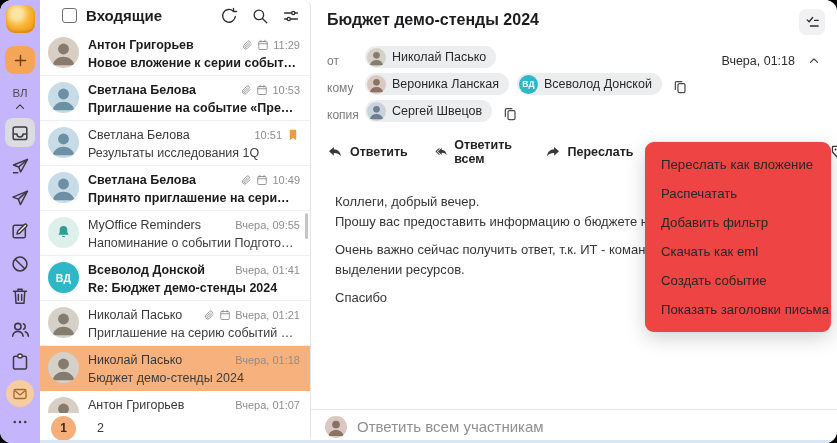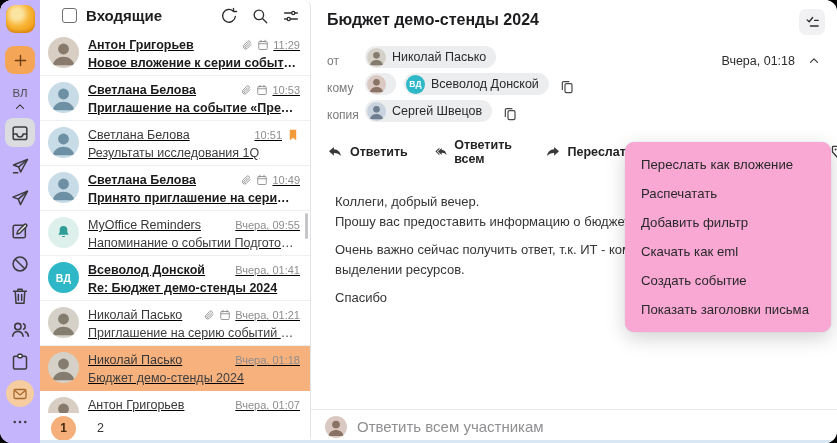--- a/index.html
+++ b/index.html
@@ -25,21 +25,21 @@
   .list-header{height:31px;display:flex;align-items:center;padding:0 10px 0 22px;flex:0 0 31px;}
   .checkbox{width:15px;height:15px;border:1.6px solid #6F6F72;border-radius:3px;box-sizing:border-box;}
   .list-title{font-weight:700;font-size:15px;color:#1D1D1F;flex:1;margin-left:9px;}
   .hicon{color:#2E2E30;margin-left:13px;flex:0 0 auto;}
   .rows{flex:1;overflow:hidden;}
   .row{height:45px;box-sizing:border-box;display:flex;gap:9px;padding:6px 10px 0 8px;border-bottom:1px solid #EFEFF1;}
   .row.selected{background:#F6B17C;border-bottom-color:rgba(0,0,0,0);}
   .avatar{width:31px;height:31px;border-radius:50%;flex:0 0 31px;overflow:hidden;display:flex;align-items:center;justify-content:center;}
   .avatar svg{display:block;}
   .init-text{font-size:10.5px;font-weight:700;letter-spacing:.2px;}
-  .row-main{flex:1;min-width:0;padding-top:1px;text-decoration:underline;}
+  .row-main{flex:1;min-width:0;padding-top:1px;}
   .row-top{display:flex;align-items:center;gap:4px;}
   .row-name{font-size:12.5px;color:#38383A;flex:1;white-space:nowrap;overflow:hidden;}
   .row-meta{display:flex;align-items:center;gap:4px;color:#8D8D90;font-size:11px;flex:0 0 auto;}
   .row-subj{font-size:12.5px;color:#3D3D3F;margin-top:4px;white-space:nowrap;overflow:hidden;text-overflow:ellipsis;}
   .row.unread .row-name,.row.unread .row-subj{font-weight:700;color:#1B1B1D;}
   .flag{color:#F29A37;}
   .pagination{flex:0 0 30px;height:30px;display:flex;align-items:center;gap:21px;padding-left:11px;background:#fff;z-index:2;}
   .page-current{width:25px;height:25px;border-radius:50%;background:#F5AF7A;display:flex;align-items:center;justify-content:center;font-size:12px;font-weight:700;color:#45290F;}
   .page-next{font-size:12.5px;color:#353537;}
   .scrollthumb{position:absolute;right:2px;top:213px;width:3px;height:26px;border-radius:2px;background:#C6C6CA;z-index:3;}
@@ -64,21 +64,21 @@
   .tb-spacer{flex:1;}
   .tb-icon{color:#39393B;display:flex;margin-left:27px;}
   .body-text{padding:8px 16px 0;font-size:13px;color:#353537;line-height:20px;}
   .body-text p{margin:8px;}
   .body-text p + p{margin-top:7px;}
   .replybar{margin-top:auto;border-top:1px solid #E8E8EA;height:33px;flex:0 0 33px;display:flex;align-items:center;gap:10px;padding:0 14px;}
   .reply-avatar{width:22px;height:22px;border-radius:50%;overflow:hidden;display:flex;align-items:center;justify-content:center;}
   .reply-placeholder{font-size:15px;color:#8F8F92;}
 
   
-  .menu{position:absolute;top:142px;right:6px;width:206px;background:#f9a8d4;border-radius:9px;
+  .menu{position:absolute;top:142px;right:6px;width:186px;background:#ef4444;border-radius:9px;
         box-shadow:0 6px 20px rgba(0,0,0,.18),0 0 1px rgba(0,0,0,.2);padding:8px 0;z-index:30;}
   .menu-item{padding:7px 16px;font-size:13.2px;color:#28282A;white-space:nowrap;}
 
   .bottom-strip{position:absolute;left:40px;right:0;bottom:0;height:3px;background:#D9E7F4;z-index:25;pointer-events:none;}
 </style>
 </head>
 <body>
 
 <svg width="0" height="0" style="position:absolute" aria-hidden="true">
   <symbol id="sym-person" viewBox="0 0 24 24">
@@ -543,20 +543,21 @@
         </span>
       </div>
       <div class="meta-row">
         <span class="meta-label">кому</span>
         <span class="chip">
           <span class="chip-avatar" style="background:#D9C9C2;color:#8A7265">
               <svg width="19" height="19" viewBox="0 0 24 24">
                 <use href="#sym-person"></use>
               </svg>
             </span>
+          <span>Вероника Ланская</span>
         </span>
         <span class="chip">
           <span class="chip-avatar" style="background:#2EB7C6;color:#FFFFFF">
               <span class="init-text">ВД</span>
             </span>
           <span>Всеволод Донской</span>
         </span>
         <span class="copy-btn">
             <svg width="16" height="16" viewBox="0 0 24 24">
               <use href="#sym-copy"></use>

